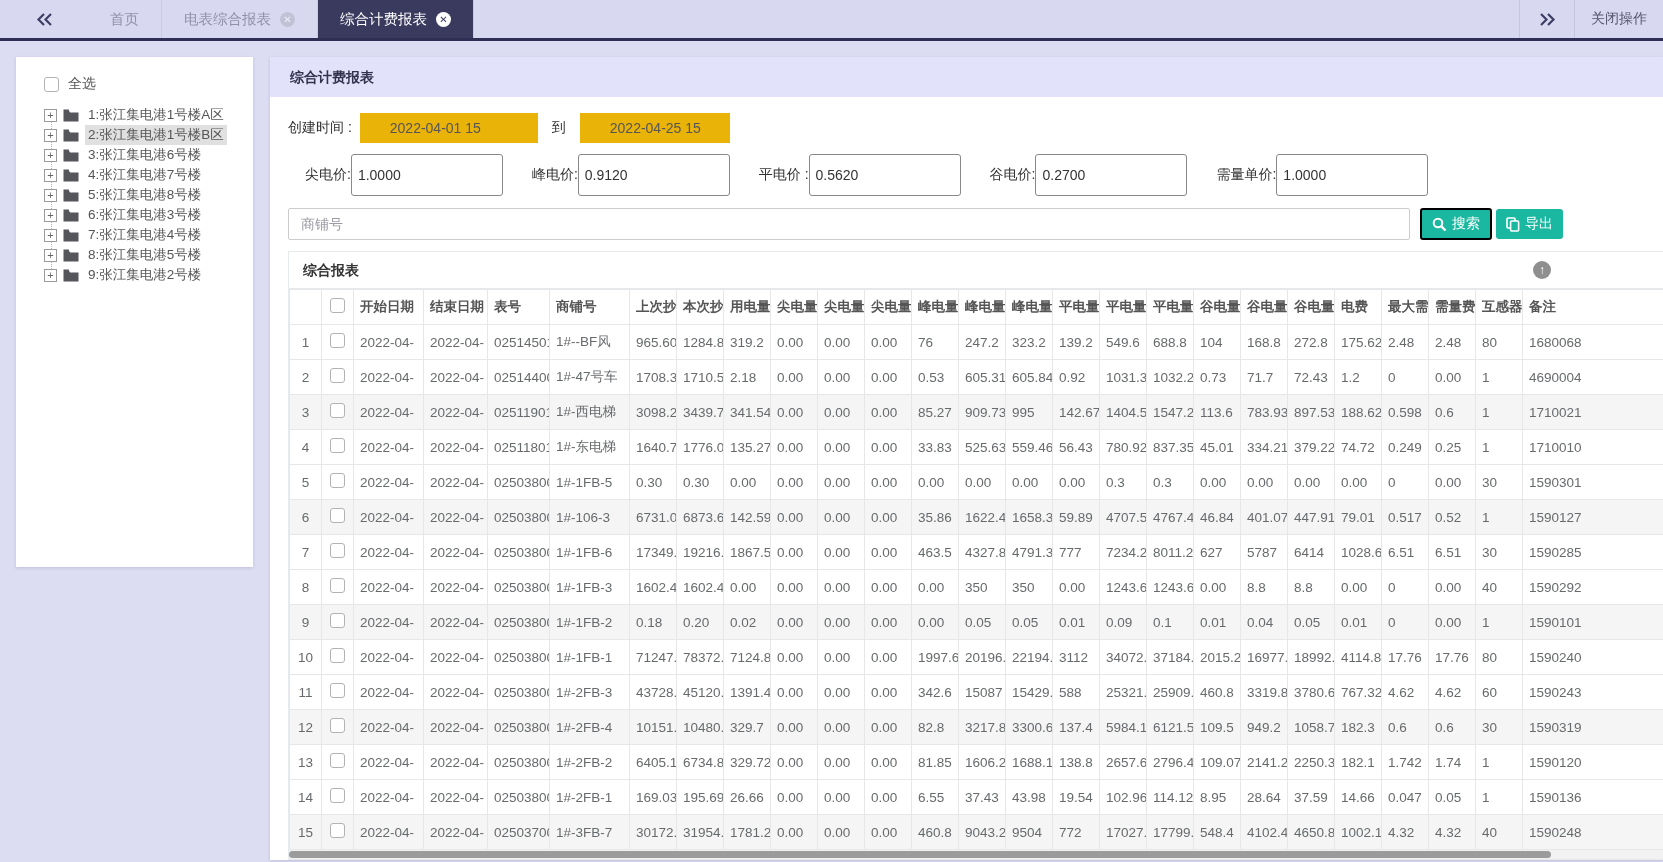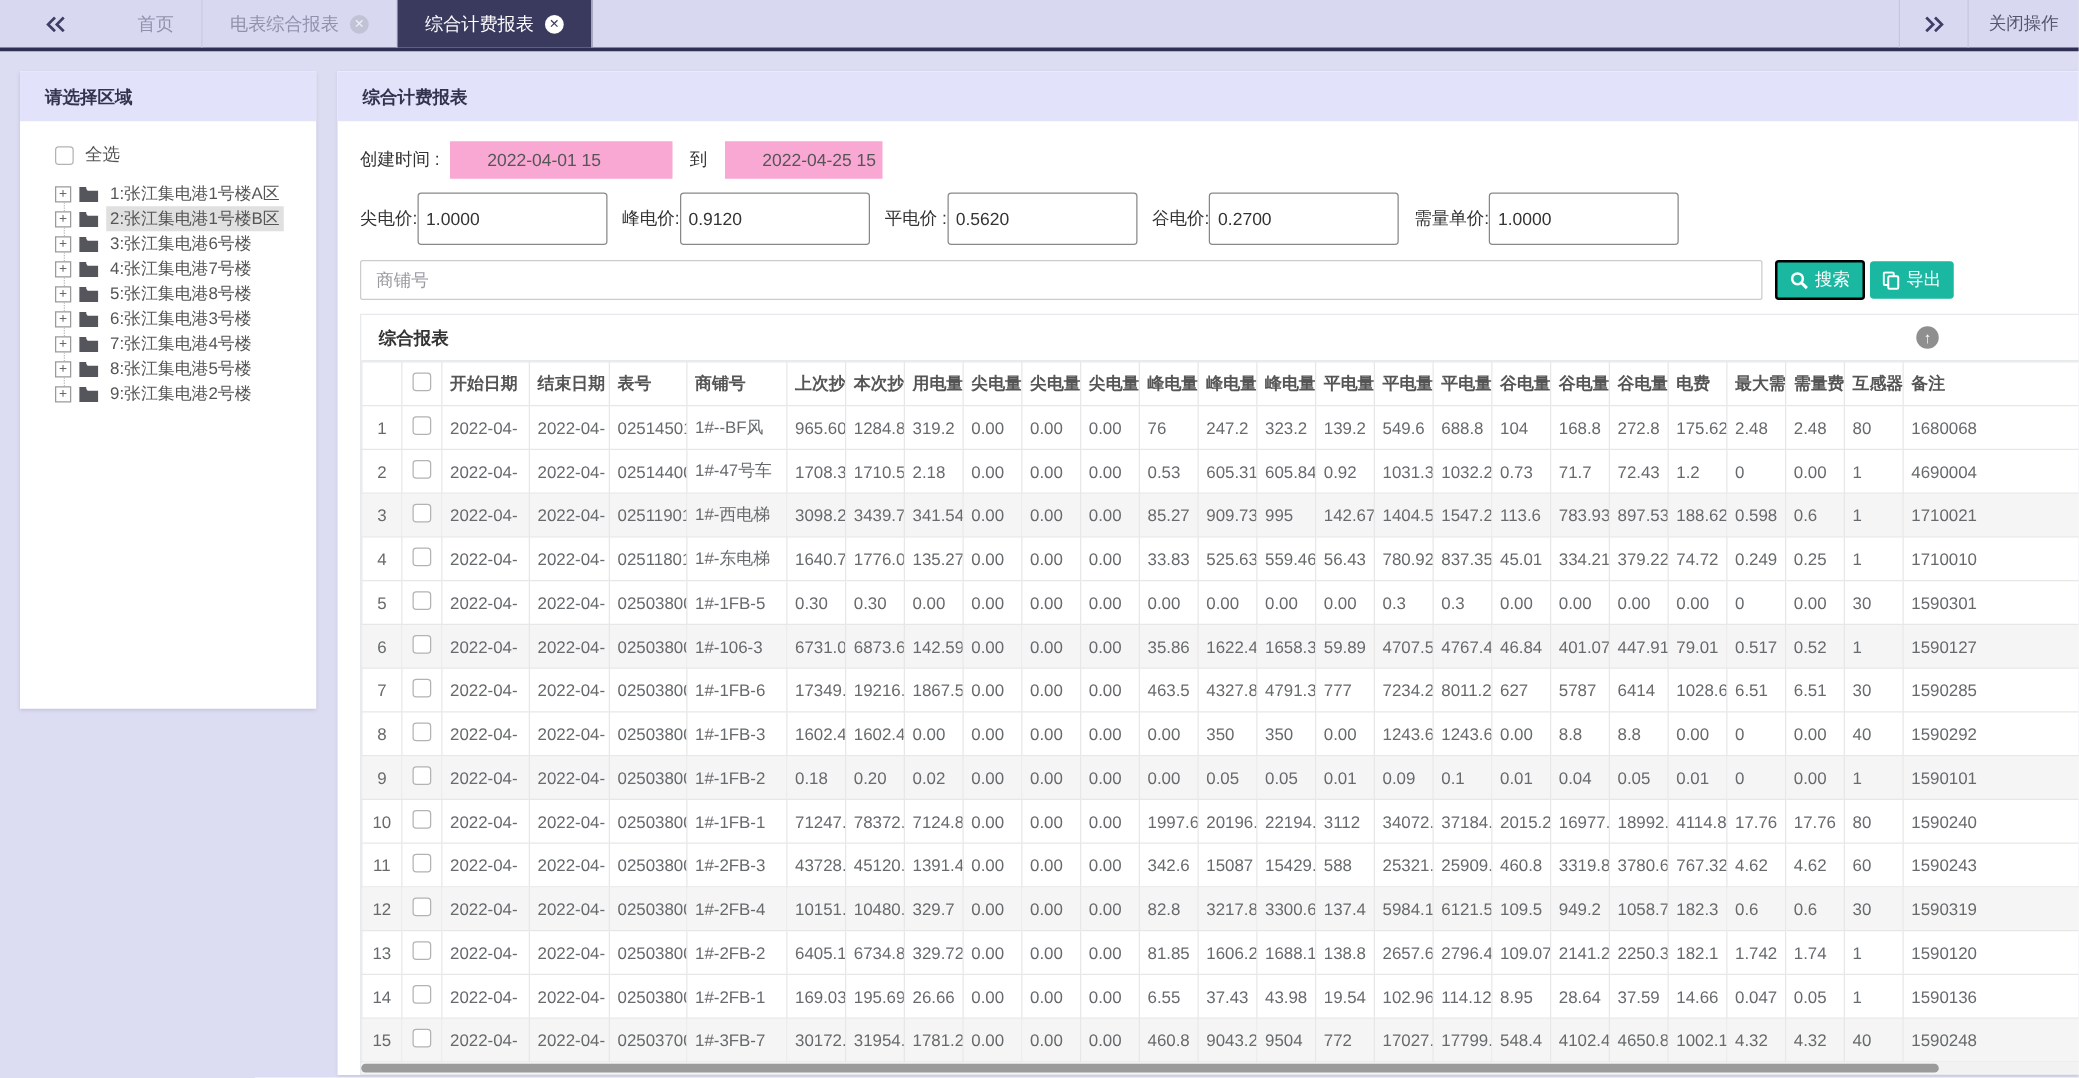--- a/index.html
+++ b/index.html
@@ -36,27 +36,27 @@
              line-height:11px; text-align:center; flex:none; z-index:1; }
   .folder { display:inline-flex; flex:none; }
   .tree-label { color:#555; font-size:13.5px; white-space:nowrap; padding:1px 3px;text-align:right; }
   .tree-item.selected .tree-label { background:#e0e0e0; }
 
   
   .main { flex:1; background:#fff; min-height:802px; box-shadow:0 1px 3px rgba(60,60,110,.18); overflow:hidden; }
   .main-body { padding:0 0 0 18px; }
 
   .date-row { margin-top:16px; display:flex; align-items:center; color:#333; }
-  .date-box { width:178px; height:30px; background:#f9a8d4; color:#555; line-height:30px; padding-left:30px;
+  .date-box { width:178px; height:30px; background:#eab308; color:#555; line-height:30px; padding-left:30px;
               margin-left:8px; cursor:pointer; }
-  .date-box.second { width:126px; margin-left:0; }
+  .date-box.second { width:150px; margin-left:0; }
   .to-label { margin:0 14px; color:#333; }
 
   .price-row { margin-top:11px; display:flex; align-items:center; }
-  .price-row .lbl { color:#333; white-space:nowrap; }
+  .price-row .lbl { color:#333; white-space:nowrap;margin-left:17px; }
   .price-row input { width:152px; height:42px; border:1px solid #888; border-radius:3px; padding-left:6px;
                      font-size:14px; color:#333; margin-right:12px; font-family:inherit; }
 
   .search-row { margin-top:12px; display:flex; align-items:center; }
   .search-row input { width:1122px; height:32px; border:1px solid #ccc; border-radius:2px; padding-left:12px;
                       font-size:14px; color:#333; font-family:inherit; }
   .search-row input::placeholder { color:#9a9aa2; }
   .btn { height:30px; display:inline-flex; align-items:center; gap:5px; color:#fff; font-size:14px;
          border:none; border-radius:3px; padding:0 10px; cursor:pointer; background:#1ab8a0; font-family:inherit; }
   .btn.search { margin-left:10px; border:2px solid #000; height:32px; }
@@ -110,21 +110,20 @@
       <path d="M9 1 L14.5 6.5 L9 12"></path>
         <path d="M2 1 L7.5 6.5 L2 12"></path>
     </svg>
   </div>
   <div class="close-menu">关闭操作</div>
 </div>
 
 <div class="page">
 
   <aside class="sidebar">
-    <div class="panel-header">请选择区域</div>
     <div class="sidebar-body">
       <div class="select-all">
         <span class="cbx"></span>
         <span>全选</span>
       </div>
       <div class="tree" id="tree">
           <div class="tree-item">
             <span class="plusbox">+</span>
             <span class="folder">
               <svg width="16" height="13" viewBox="0 0 16 13">

